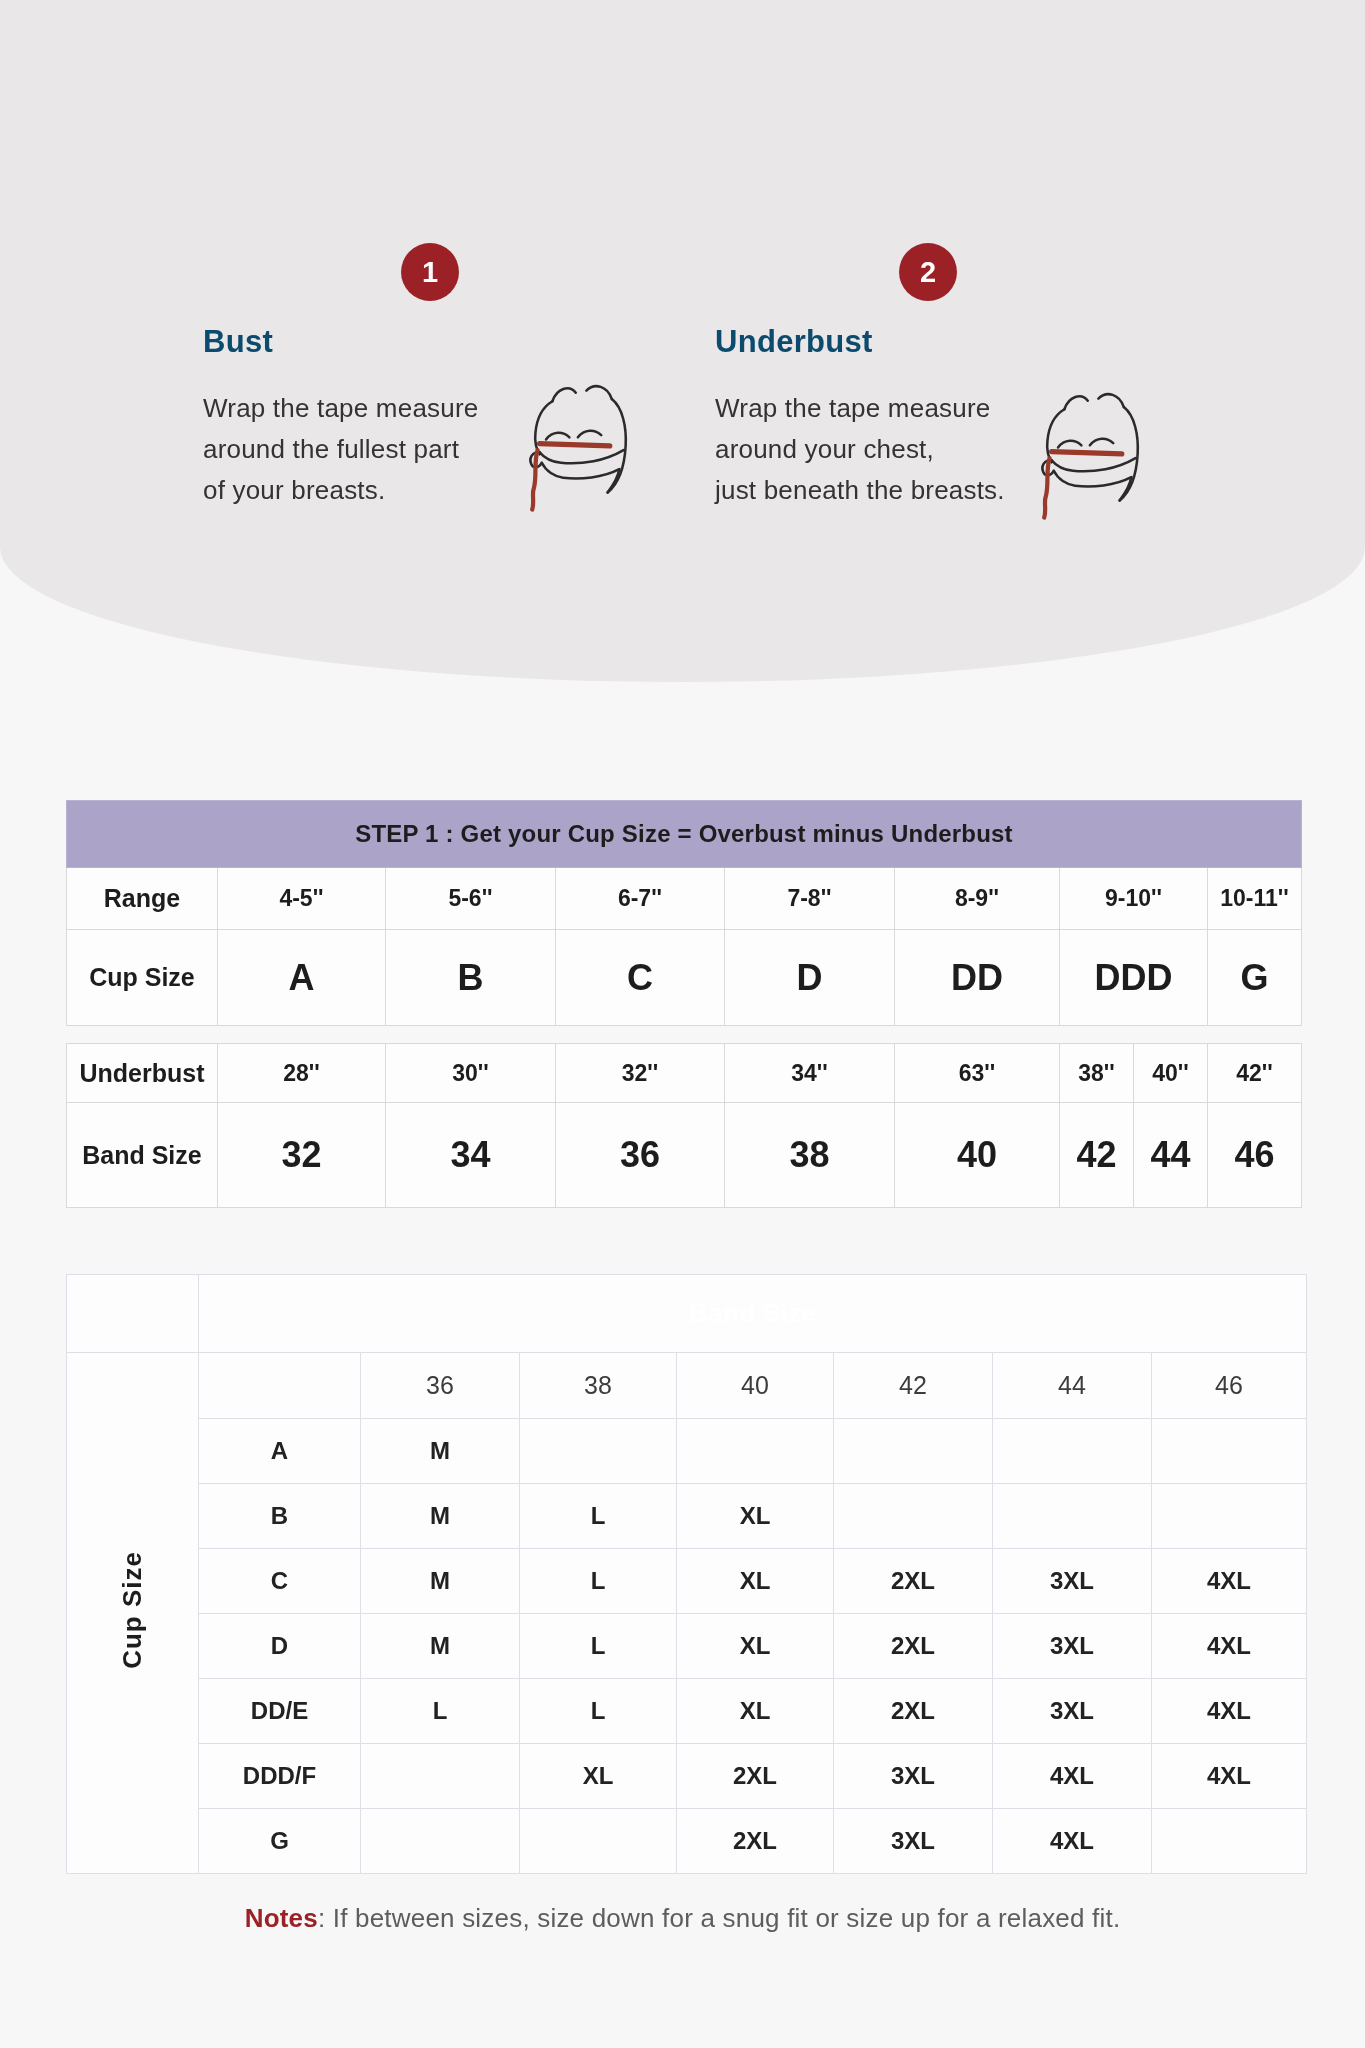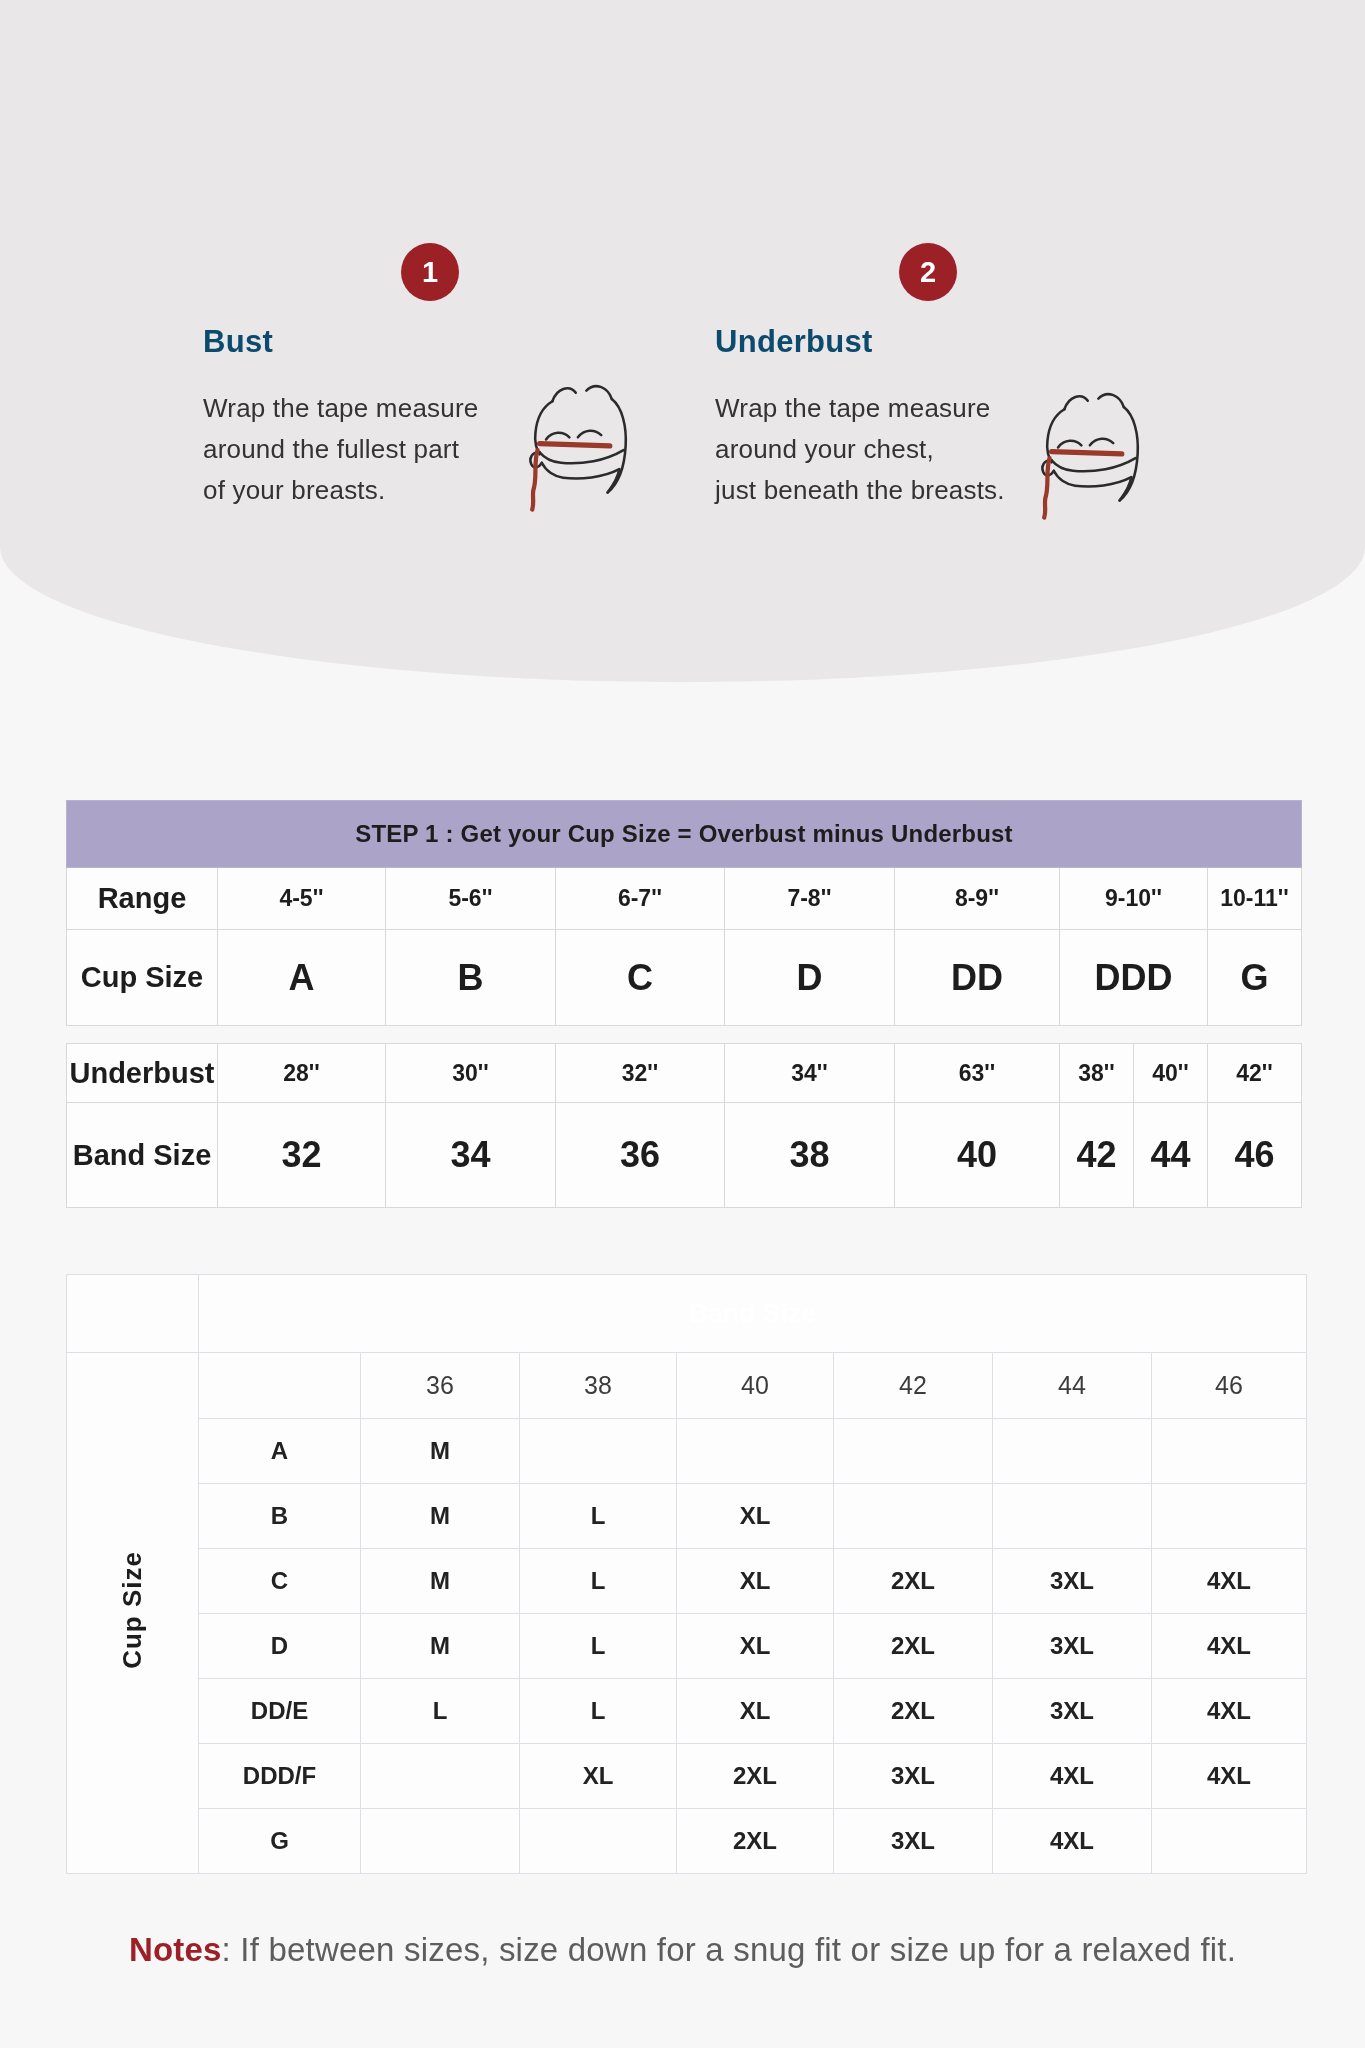--- a/index.html
+++ b/index.html
@@ -53,21 +53,21 @@
   .step1{left:66px;top:800px;}
   .step2{left:66px;top:1043px;}
   .step1 .t-band td{height:64px;}
   .step2 .t-band td{height:55px;}
   .step1 .t-mid td{height:59px;}
   .step2 .t-mid td{height:56px;}
   .step1 .t-big td{height:93px;}
   .step2 .t-big td{height:102px;}
   .t-mid td{font-size:23px;font-weight:bold;}
   .t-big td{font-size:36px;font-weight:bold;}
-  .t-mid td.lbl,.t-big td.lbl{font-size:29px;font-weight:bold;}
+  .t-mid td.lbl,.t-big td.lbl{font-size:25px;font-weight:bold;}
 
   
   .matrix{position:absolute;left:66px;top:1274px;width:1240px;}
   .matrix td{
     border:1px solid #dcdfe6;background:#fdfdfd;text-align:center;vertical-align:middle;
     overflow:hidden;
   }
   .m-corner{background:#f3f2f2;border-color:#e6e6e6;}
   .m-bandbar{
     background:#161616;border-color:#161616;color:#ffffff;
@@ -76,21 +76,21 @@
   .m-side{background:#f2f1f1;border-color:#e3e3e7;}
   .vert-label{
     writing-mode:vertical-rl;transform:rotate(180deg);
     font-size:26px;font-weight:bold;color:#1d1d1d;letter-spacing:1px;display:inline-block;
   }
   .m-cols td{height:63px;font-size:25px;color:#3c3c3c;}
   .m-row td{height:62px;font-size:24px;font-weight:bold;color:#222222;}
 
   
   .notes{position:absolute;top:1903px;left:0;width:100%;text-align:center;
-    font-size:33px;color:#5d5d5d;letter-spacing:.2px;margin-top:28px;}
+    font-size:26px;color:#5d5d5d;letter-spacing:.2px;}
   .notes .notes-label{color:#9b2127;font-weight:bold;}
 </style>
 </head>
 <body>
 
 <svg class="hidden-defs" aria-hidden="true">
   <defs>
     <symbol id="torso-symbol" viewBox="0 0 120 130">
       <g fill="none" stroke="#2b2b2b" stroke-width="2.4" stroke-linecap="round">
         <path d="M34,20 C38,8 50,4 56,12"></path>

